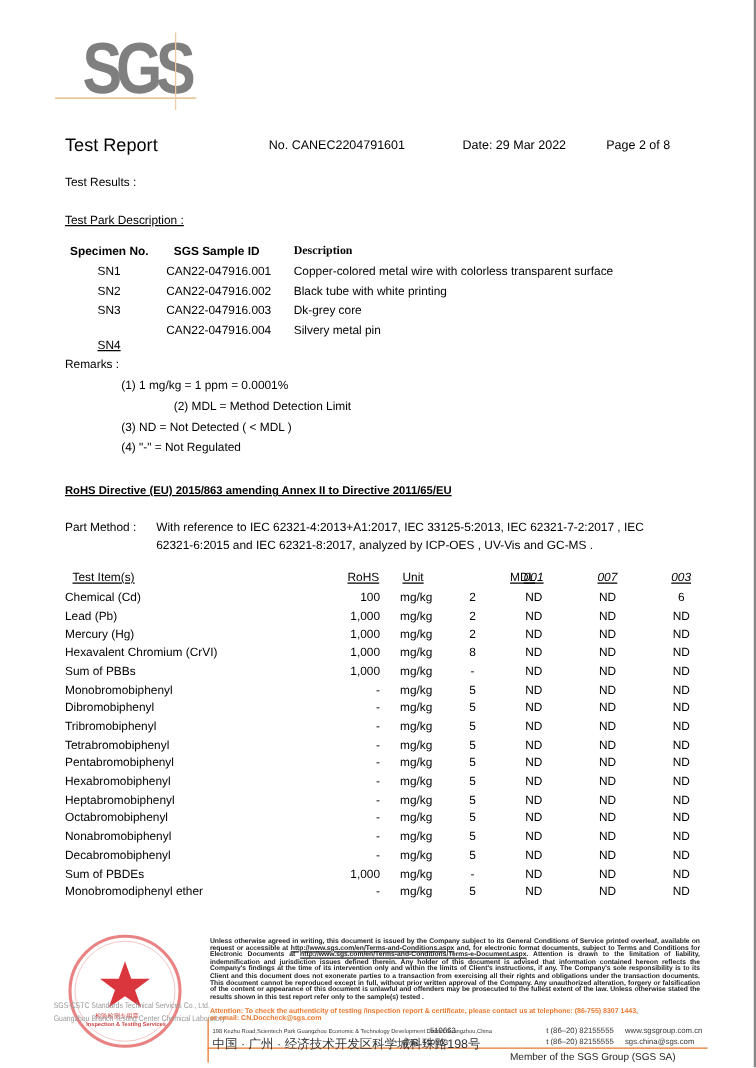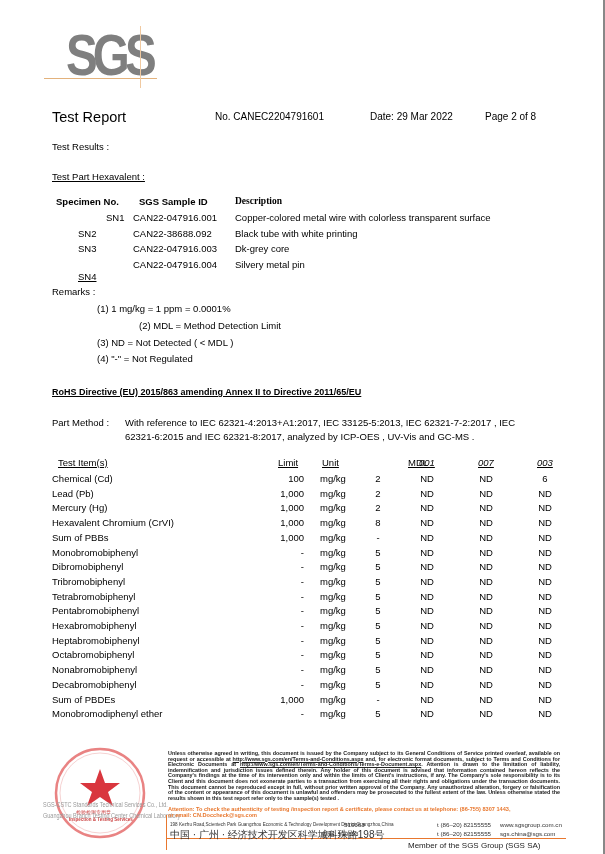--- a/index.html
+++ b/index.html
@@ -47,30 +47,30 @@
   <div class="logo-vline"></div>
 </div>
 
 <div class="hdr-title">Test Report</div>
 <div class="hdr" style="left:215px;">No. CANEC2204791601</div>
 <div class="hdr" style="left:370px;">Date: 29 Mar 2022</div>
 <div class="hdr" style="left:485px;">Page 2 of 8</div>
 
 <div class="t" style="left:52px;top:141px;">Test Results :</div>
 
-<div class="t u" style="left:52px;top:171px;">Test Part Hexavalent :</div>
+<div class="t u" style="left:52px;top:171px;">Test Park Description :</div>
 <div class="t b" style="left:56px;top:196px;">Specimen No.</div>
 <div class="t b" style="left:139px;top:196px;">SGS Sample ID</div>
 <div class="t b" style="left:235px;top:196px;font-family:Liberation Serif, serif;">Description</div>
 <div id="specimens">
-    <div class="t" style="left: 78px; top: 212px; margin-left: 28px;">SN1</div>
+    <div class="t" style="left: 78px; top: 212px;">SN1</div>
     <div class="t" style="left: 133px; top: 212px;">CAN22-047916.001</div>
     <div class="t" style="left: 235px; top: 212px;">Copper-colored metal wire with colorless transparent surface</div>
     <div class="t" style="left: 78px; top: 227.5px;">SN2</div>
-    <div class="t" style="left: 133px; top: 227.5px;">CAN22-38688.092</div>
+    <div class="t" style="left: 133px; top: 227.5px;">CAN22-047916.002</div>
     <div class="t" style="left: 235px; top: 227.5px;">Black tube with white printing</div>
     <div class="t" style="left: 78px; top: 243px;">SN3</div>
     <div class="t" style="left: 133px; top: 243px;">CAN22-047916.003</div>
     <div class="t" style="left: 235px; top: 243px;">Dk-grey core</div>
     <div class="t" style="left: 78px; top: 271px; text-decoration: underline;">SN4</div>
     <div class="t" style="left: 133px; top: 258.5px;">CAN22-047916.004</div>
     <div class="t" style="left: 235px; top: 258.5px;">Silvery metal pin</div>
   </div>
 
 <div class="t" style="left:52px;top:286px;">Remarks :</div>
@@ -78,21 +78,21 @@
 <div class="t" style="left:97px;top:320px;margin-left:42px;">(2) MDL = Method Detection Limit</div>
 <div class="t" style="left:97px;top:337px;">(3) ND = Not Detected ( &lt; MDL )</div>
 <div class="t" style="left:97px;top:353px;">(4) "-" = Not Regulated</div>
 
 <div class="t u b" style="left:52px;top:387px;font-size:9px;">RoHS Directive (EU) 2015/863 amending Annex II to Directive 2011/65/EU</div>
 <div class="t" style="left:52px;top:417px;">Part Method :</div>
 <div class="t" style="left:125px;top:417px;">With reference to IEC 62321-4:2013+A1:2017, IEC 33125-5:2013,  IEC 62321-7-2:2017 , IEC</div>
 <div class="t" style="left:125px;top:431px;">62321-6:2015  and IEC 62321-8:2017,  analyzed by ICP-OES , UV-Vis  and GC-MS .</div>
 
 <div class="t u" style="left:58px;top:457px;">Test Item(s)</div>
-<div class="t u" style="left:278px;top:457px;">Limit</div>
+<div class="t u" style="left:278px;top:457px;">RoHS</div>
 <div class="t u" style="left:322px;top:457px;">Unit</div>
 <div class="t u" style="left:364px;top:457px;margin-left:44px;">MDL</div>
 <div class="t u i" style="left:419px;top:457px;">001</div>
 <div class="t u i" style="left:478px;top:457px;">007</div>
 <div class="t u i" style="left:537px;top:457px;">003</div>
 <div id="results">
     <div>
       <div class="row-cell" style="top: 473px; left: 52px;">Chemical (Cd)</div>
       <div class="row-cell" style="top: 473px; left: 270px; width: 34px; text-align: right;">100</div>
       <div class="row-cell" style="top: 473px; left: 320px;">mg/kg</div>

